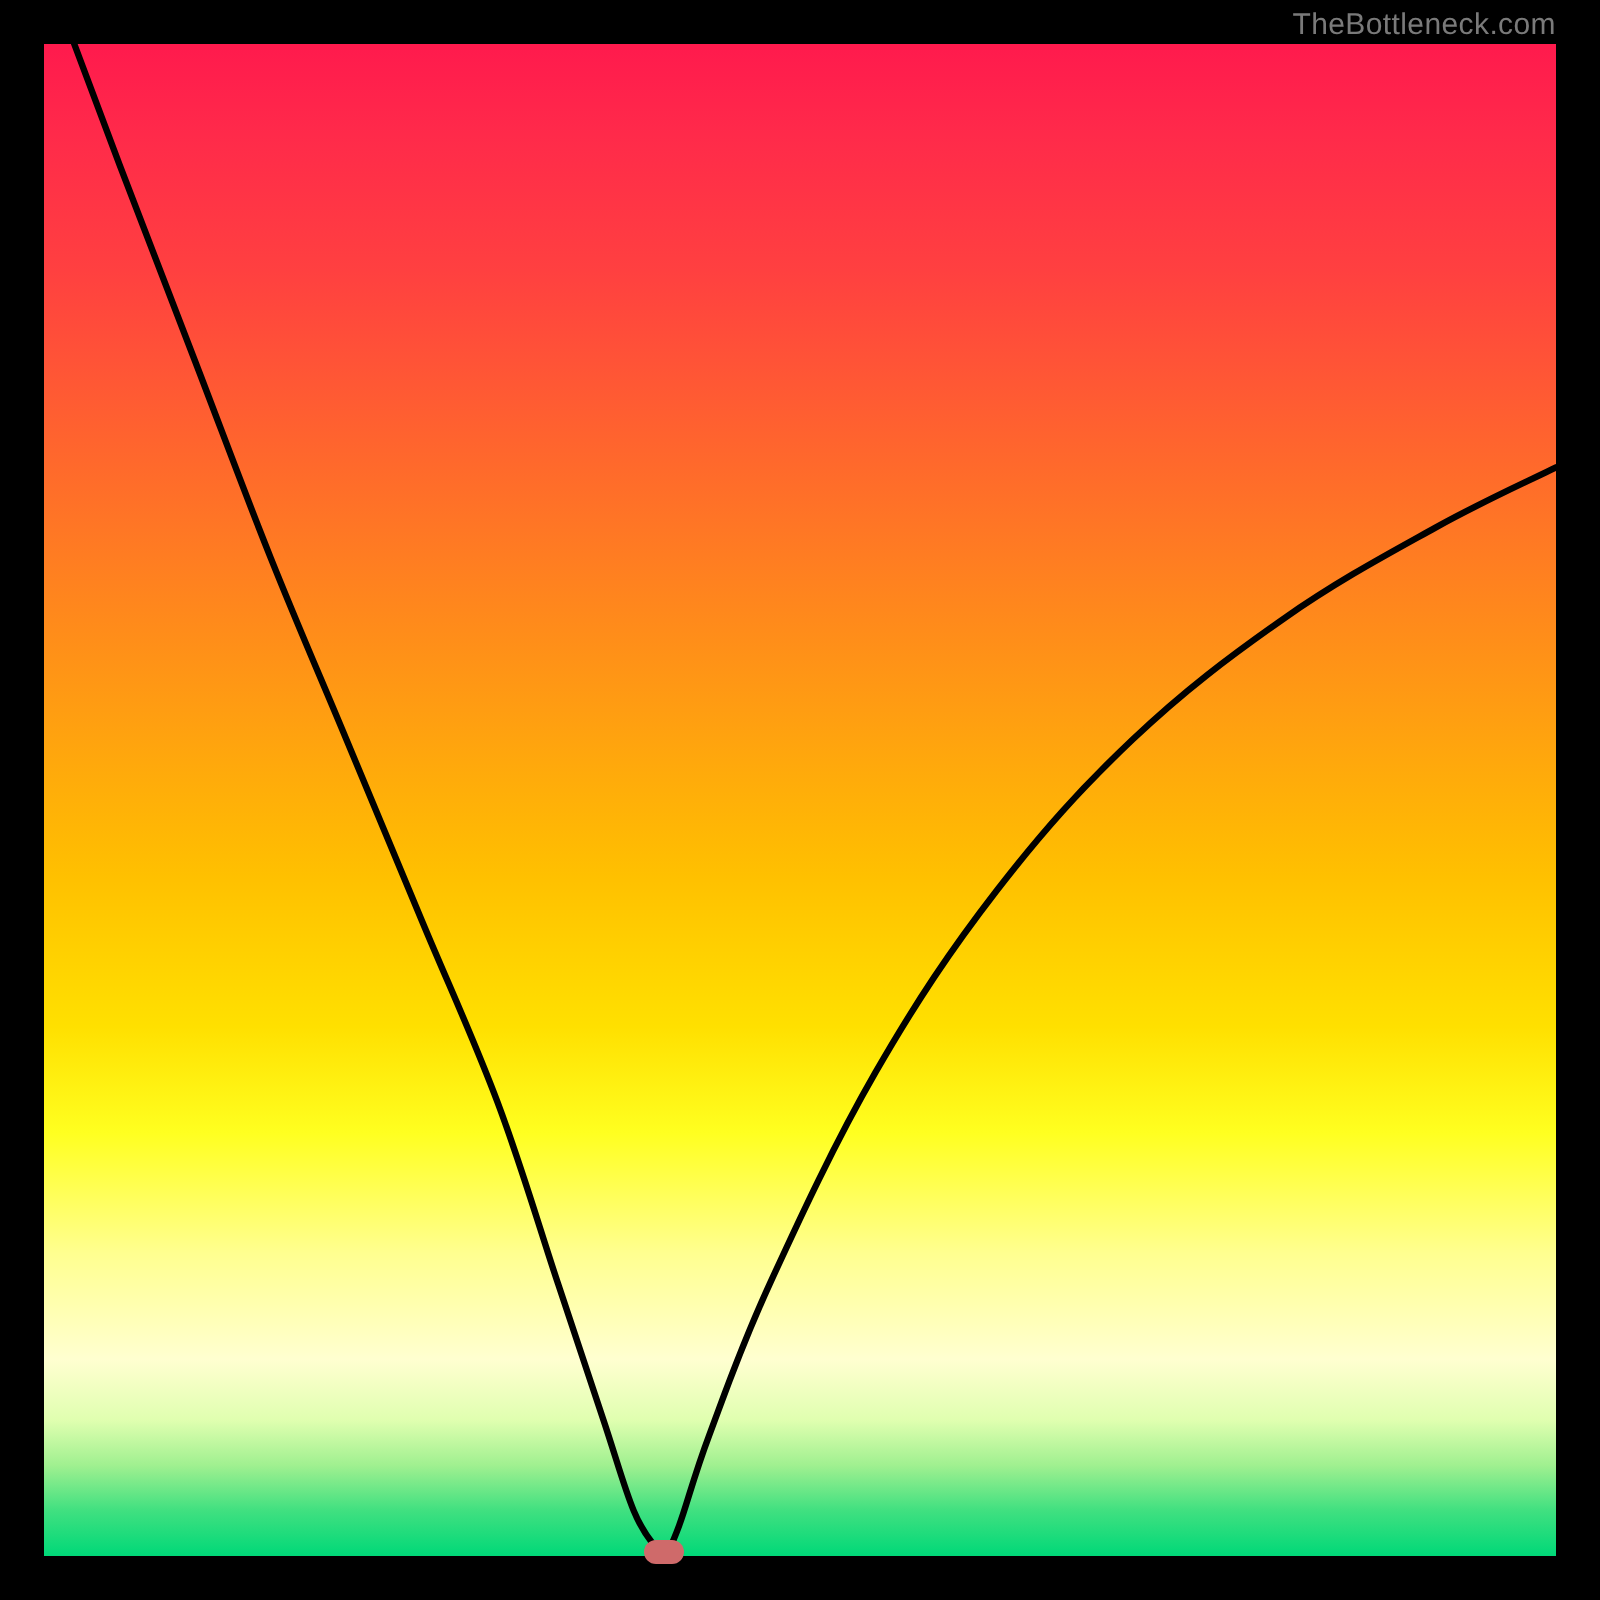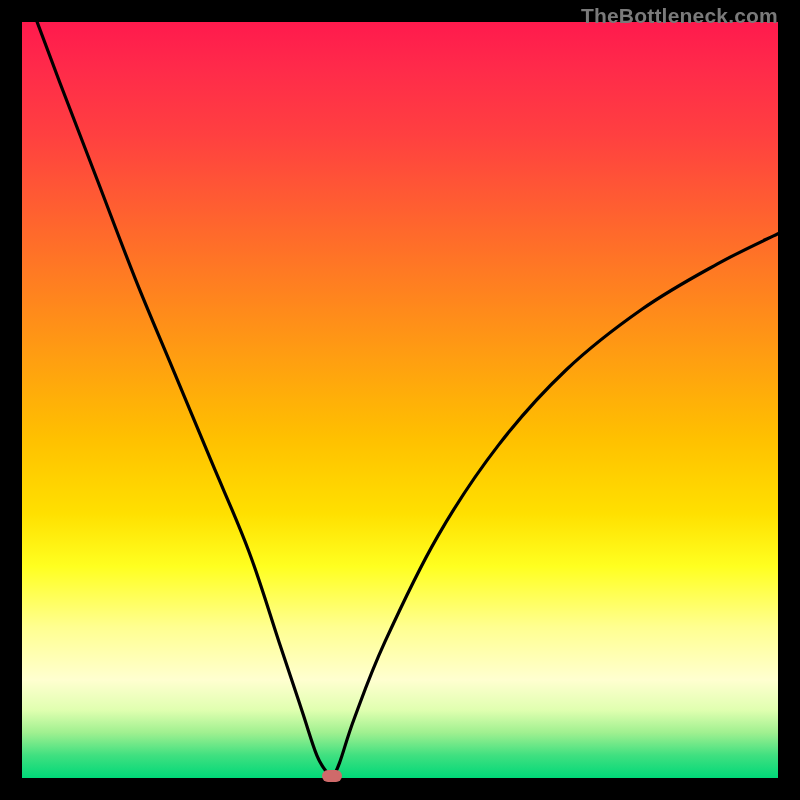--- a/index.html
+++ b/index.html
@@ -29,22 +29,22 @@
       #40e080 97%,
       #00d878 100%
     );
   }
 
   .watermark {
     position: absolute;
     top: 4px;
     right: 22px;
     color: #7a7a7a;
-    font-size: 21px;
-    font-weight: 700;
+    font-size: 15px;
+    font-weight: 400;
     letter-spacing: 0.2px;
   }
 
   .curve {
     position: absolute;
     left: 22px;
     top: 22px;
     width: 756px;
     height: 756px;
     pointer-events: none;

